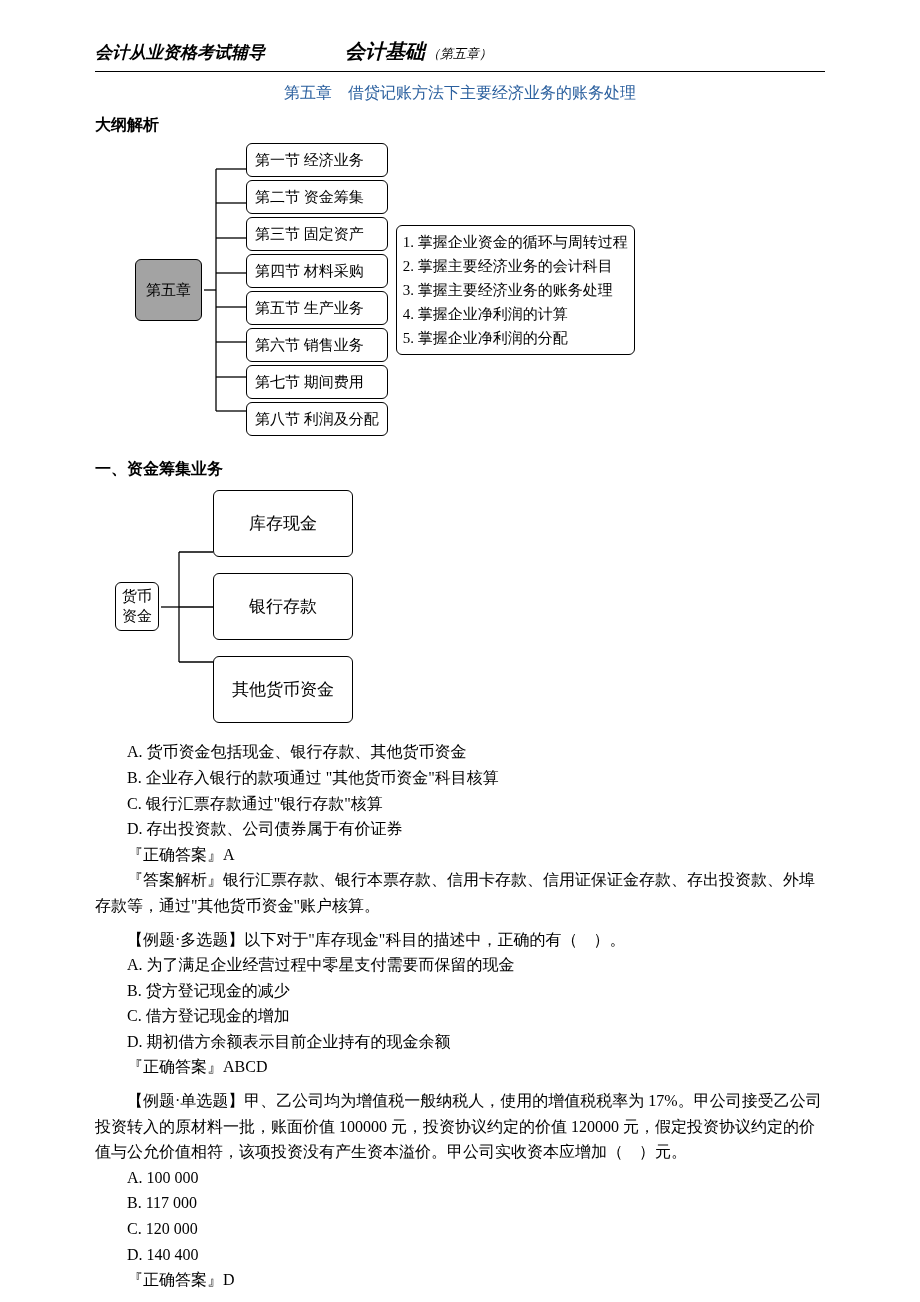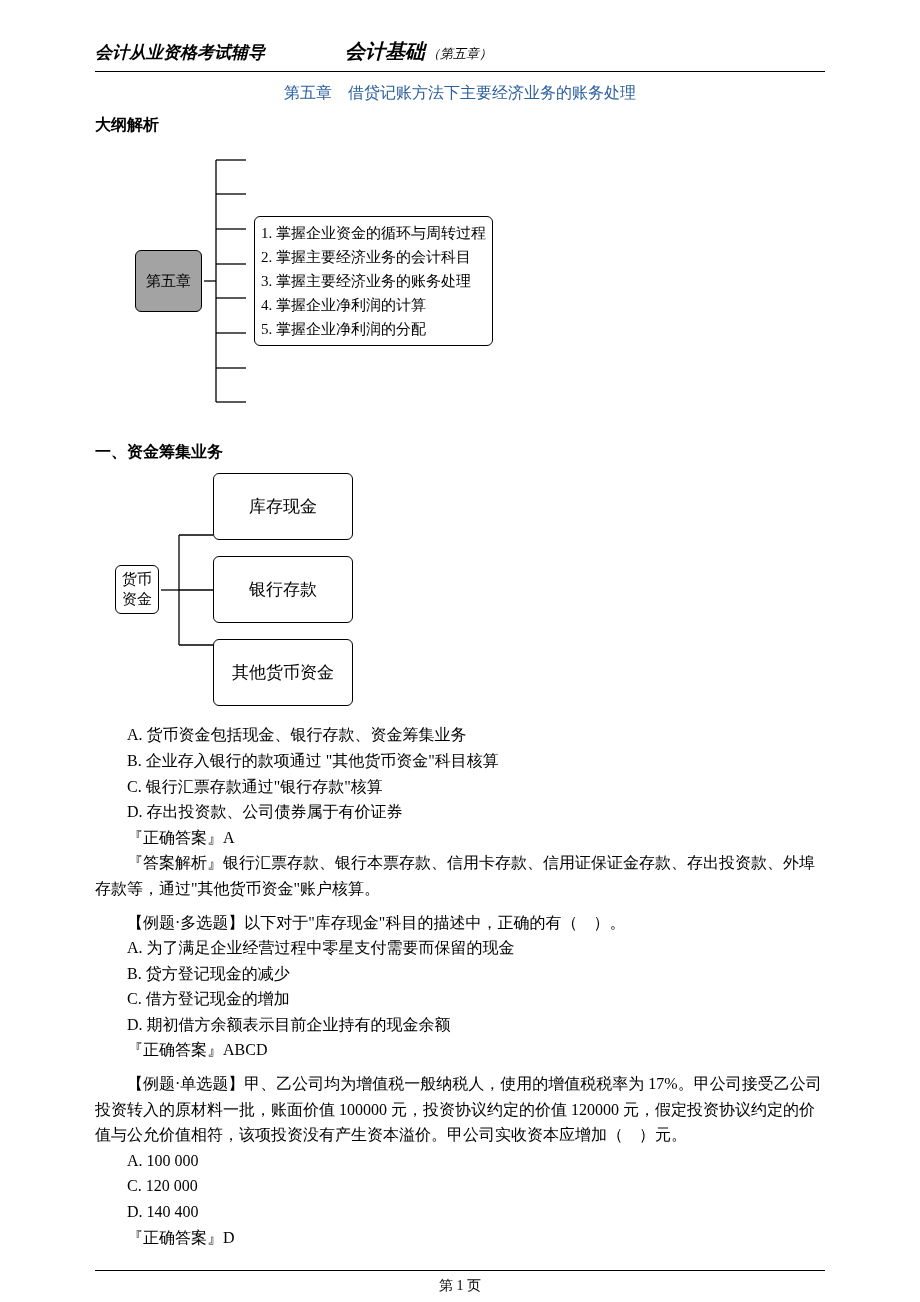--- a/index.html
+++ b/index.html
@@ -170,20 +170,30 @@
       <path d="M 14 17 L 44 17" stroke="#000" stroke-width="1.3" fill="none"></path>
       <path d="M 14 51 L 44 51" stroke="#000" stroke-width="1.3" fill="none"></path>
       <path d="M 14 86 L 44 86" stroke="#000" stroke-width="1.3" fill="none"></path>
       <path d="M 14 121 L 44 121" stroke="#000" stroke-width="1.3" fill="none"></path>
       <path d="M 14 155 L 44 155" stroke="#000" stroke-width="1.3" fill="none"></path>
       <path d="M 14 190 L 44 190" stroke="#000" stroke-width="1.3" fill="none"></path>
       <path d="M 14 225 L 44 225" stroke="#000" stroke-width="1.3" fill="none"></path>
       <path d="M 14 259 L 44 259" stroke="#000" stroke-width="1.3" fill="none"></path>
     </svg>
   </div>
+  <div class="d1-sections">
+    <div class="d1-box">第一节  经济业务</div>
+    <div class="d1-box">第二节  资金筹集</div>
+    <div class="d1-box">第三节  固定资产</div>
+    <div class="d1-box">第四节  材料采购</div>
+    <div class="d1-box">第五节  生产业务</div>
+    <div class="d1-box">第六节  销售业务</div>
+    <div class="d1-box">第七节  期间费用</div>
+    <div class="d1-box">第八节  利润及分配</div>
+  </div>
   <div class="d1-right">
     <div>1. 掌握企业资金的循环与周转过程</div>
     <div>2. 掌握主要经济业务的会计科目</div>
     <div>3. 掌握主要经济业务的账务处理</div>
     <div>4. 掌握企业净利润的计算</div>
     <div>5. 掌握企业净利润的分配</div>
   </div>
 </div>
 
 <div class="section-heading">一、资金筹集业务</div>
@@ -204,40 +214,41 @@
   </div>
   <div class="d2-items">
     <div class="d2-box">库存现金</div>
     <div class="d2-box">银行存款</div>
     <div class="d2-box">其他货币资金</div>
   </div>
 </div>
 
 <div class="content">
   <div class="block">
-    <div class="option">A. 货币资金包括现金、银行存款、资金筹集业务</div>
+    <div class="option">A. 货币资金包括现金、银行存款、其他货币资金</div>
     <div class="option">B. 企业存入银行的款项通过 "其他货币资金"科目核算</div>
     <div class="option">C. 银行汇票存款通过"银行存款"核算</div>
     <div class="option">D. 存出投资款、公司债券属于有价证券</div>
     <div class="option">『正确答案』A</div>
     <div class="para-indent">『答案解析』银行汇票存款、银行本票存款、信用卡存款、信用证保证金存款、存出投资款、外埠存款等，通过"其他货币资金"账户核算。</div>
   </div>
 
   <div class="block">
     <div class="para-indent">【例题·多选题】以下对于"库存现金"科目的描述中，正确的有（　）。</div>
     <div class="option">A. 为了满足企业经营过程中零星支付需要而保留的现金</div>
     <div class="option">B. 贷方登记现金的减少</div>
     <div class="option">C. 借方登记现金的增加</div>
     <div class="option">D. 期初借方余额表示目前企业持有的现金余额</div>
     <div class="option">『正确答案』ABCD</div>
   </div>
 
   <div class="block">
     <div class="para-indent">【例题·单选题】甲、乙公司均为增值税一般纳税人，使用的增值税税率为 17%。甲公司接受乙公司投资转入的原材料一批，账面价值 100000 元，投资协议约定的价值 120000 元，假定投资协议约定的价值与公允价值相符，该项投资没有产生资本溢价。甲公司实收资本应增加（　）元。</div>
     <div class="option">A. 100 000</div>
+    <div class="option">B. 117 000</div>
     <div class="option">C. 120 000</div>
     <div class="option">D. 140 400</div>
     <div class="option">『正确答案』D</div>
   </div>
 </div>
 
 <div class="footer-line"></div>
 <div class="footer">第 1 页</div>
 
 </body></html>

